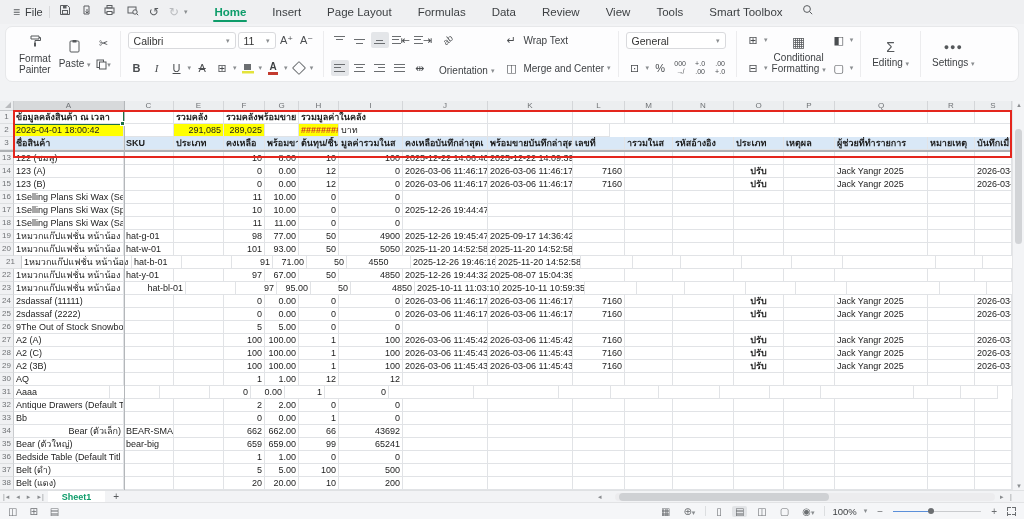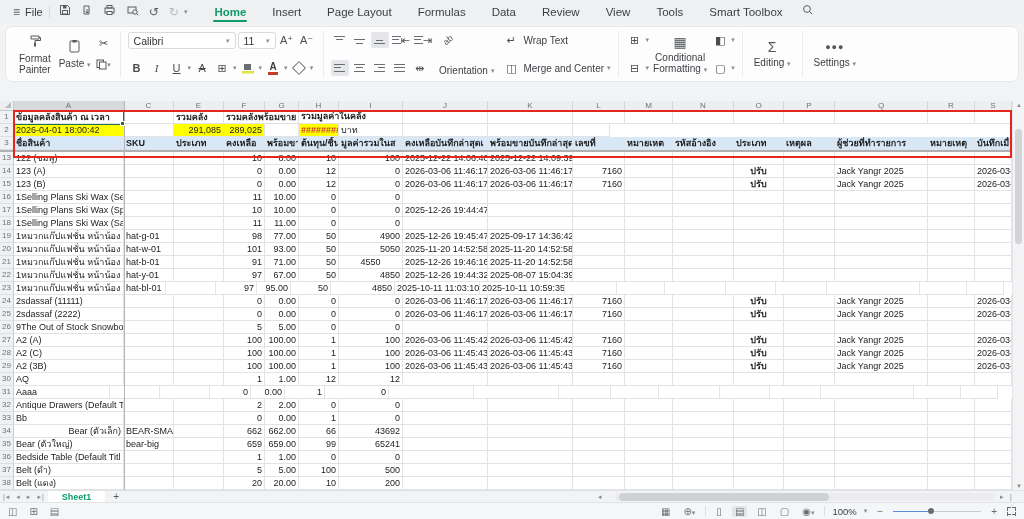--- a/index.html
+++ b/index.html
@@ -270,20 +270,38 @@
               <span>Wrap Text</span>
             </div>
           <div class="rrow wraplbl">
               <span class="smbtn">◫</span>
               <span>Merge and Center</span>
               <span class="caret">▾</span>
             </div>
         </div>
       </div>
 
+      <div class="rgroup">
+        <div class="rrows">
+          <div class="rrow">
+            <span class="ddsel" style="width:100px">
+                <span>General</span>
+                <span class="caret">▾</span>
+              </span>
+          </div>
+          <div class="rrow">
+            <span class="smbtn">⊡</span>
+              <span class="caret">▾</span>
+            <span class="smbtn">%</span>
+            <span class="smbtn tinytxt">000<br>↛</span>
+            <span class="smbtn tinytxt">+.0<br>.00</span>
+            <span class="smbtn tinytxt">.00<br>+.0</span>
+          </div>
+        </div>
+      </div>
 
       <div class="rgroup">
         <div class="rrows">
           <div class="rrow">
               <span class="smbtn">⊞</span>
               <span class="caret">▾</span>
             </div>
           <div class="rrow">
               <span class="smbtn">⊟</span>
               <span class="caret">▾</span>
@@ -344,21 +362,21 @@
           <div class="cell chead" style="width:93px;line-height:10px">Q</div>
           <div class="cell chead" style="width:47px;line-height:10px">R</div>
           <div class="cell chead" style="width:37px;line-height:10px">S</div>
         </div>
         <div class="grow" style="height:13px;line-height:13px">
           <div class="cell rn" style="width:14px;">1</div>
           <div class="cell bold" style="width:110px;">ข้อมูลคลังสินค้า ณ เวลา</div>
           <div class="cell " style="width:50px;"></div>
           <div class="cell bold" style="width:50px;">รวมคลัง</div>
           <div class="cell bold" style="width:75px;">รวมคลังพร้อมขาย</div>
-          <div class="cell bold" style="width:104px;font-family:Liberation Mono, monospace;">รวมมูลค่าในคลัง</div>
+          <div class="cell bold" style="width:104px;">รวมมูลค่าในคลัง</div>
           <div class="cell " style="width:85px;"></div>
           <div class="cell " style="width:85px;"></div>
           <div class="cell " style="width:52px;"></div>
           <div class="cell " style="width:48px;"></div>
           <div class="cell " style="width:61px;"></div>
           <div class="cell " style="width:50px;"></div>
           <div class="cell " style="width:51px;"></div>
           <div class="cell " style="width:93px;"></div>
           <div class="cell " style="width:47px;"></div>
           <div class="cell " style="width:37px;"></div>
@@ -381,21 +399,21 @@
           <div class="cell hb" style="width:110px;">ชื่อสินค้า</div>
           <div class="cell hb" style="width:50px;">SKU</div>
           <div class="cell hb" style="width:50px;">ประเภท</div>
           <div class="cell hb" style="width:41px;">คงเหลือ</div>
           <div class="cell hb" style="width:34px;">พร้อมขาย</div>
           <div class="cell hb" style="width:40px;">ต้นทุน/ชิ้น</div>
           <div class="cell hb" style="width:64px;">มูลค่ารวมในส</div>
           <div class="cell hb" style="width:85px;">คงเหลือบันทึกล่าสุดเ</div>
           <div class="cell hb" style="width:85px;">พร้อมขายบันทึกล่าสุด เ</div>
           <div class="cell hb" style="width:52px;">เลขที่</div>
-          <div class="cell hb" style="width:48px;">หมายเหต</div>
+          <div class="cell hb" style="width:48px;">ารวมในส</div>
           <div class="cell hb" style="width:61px;">รหัสอ้างอิง</div>
           <div class="cell hb" style="width:50px;">ประเภท</div>
           <div class="cell hb" style="width:51px;">เหตุผล</div>
           <div class="cell hb" style="width:93px;">ผู้ช่วยที่ทำรายการ</div>
           <div class="cell hb" style="width:47px;">หมายเหตุ</div>
           <div class="cell hb" style="width:37px;">บันทึกเมื่อ</div>
         </div>
         <div class="freezeh"></div>
         <div class="grow" style="height:13px;line-height:13px">
           <div class="cell rn" style="width:14px;">13</div>
@@ -551,21 +569,21 @@
           <div class="cell r" style="width:52px;"></div>
           <div class="cell l" style="width:48px;"></div>
           <div class="cell l" style="width:61px;"></div>
           <div class="cell c bold" style="width:50px;"></div>
           <div class="cell l" style="width:51px;"></div>
           <div class="cell l" style="width:93px;"></div>
           <div class="cell l" style="width:47px;"></div>
           <div class="cell l" style="width:37px;"></div>
         </div>
         <div class="grow" style="height:13px;line-height:13px">
-          <div class="cell rn" style="width:14px;">21</div>
+          <div class="cell rn" style="width:22px;">21</div>
           <div class="cell l" style="width:110px;">1หมวกแก๊ปแฟชั่น หน้าน้อง</div>
           <div class="cell l" style="width:50px;">hat-b-01</div>
           <div class="cell l" style="width:50px;"></div>
           <div class="cell r" style="width:41px;">91</div>
           <div class="cell r" style="width:34px;">71.00</div>
           <div class="cell r" style="width:40px;">50</div>
           <div class="cell r" style="width:64px;text-align:center;">4550</div>
           <div class="cell l" style="width:85px;">2025-12-26 19:46:16</div>
           <div class="cell l" style="width:85px;">2025-11-20 14:52:58</div>
           <div class="cell r" style="width:52px;"></div>
@@ -593,21 +611,21 @@
           <div class="cell l" style="width:61px;"></div>
           <div class="cell c bold" style="width:50px;"></div>
           <div class="cell l" style="width:51px;"></div>
           <div class="cell l" style="width:93px;"></div>
           <div class="cell l" style="width:47px;"></div>
           <div class="cell l" style="width:37px;"></div>
         </div>
         <div class="grow" style="height:13px;line-height:13px">
           <div class="cell rn" style="width:14px;">23</div>
           <div class="cell l" style="width:110px;">1หมวกแก๊ปแฟชั่น หน้าน้อง</div>
-          <div class="cell l" style="width:42px;">hat-bl-01</div>
+          <div class="cell l" style="width:62px;text-align:right;">hat-bl-01</div>
           <div class="cell l" style="width:50px;"></div>
           <div class="cell r" style="width:41px;">97</div>
           <div class="cell r" style="width:34px;">95.00</div>
           <div class="cell r" style="width:40px;">50</div>
           <div class="cell r" style="width:64px;">4850</div>
           <div class="cell l" style="width:85px;">2025-10-11 11:03:10</div>
           <div class="cell l" style="width:85px;">2025-10-11 10:59:35</div>
           <div class="cell r" style="width:52px;"></div>
           <div class="cell l" style="width:48px;"></div>
           <div class="cell l" style="width:61px;"></div>

